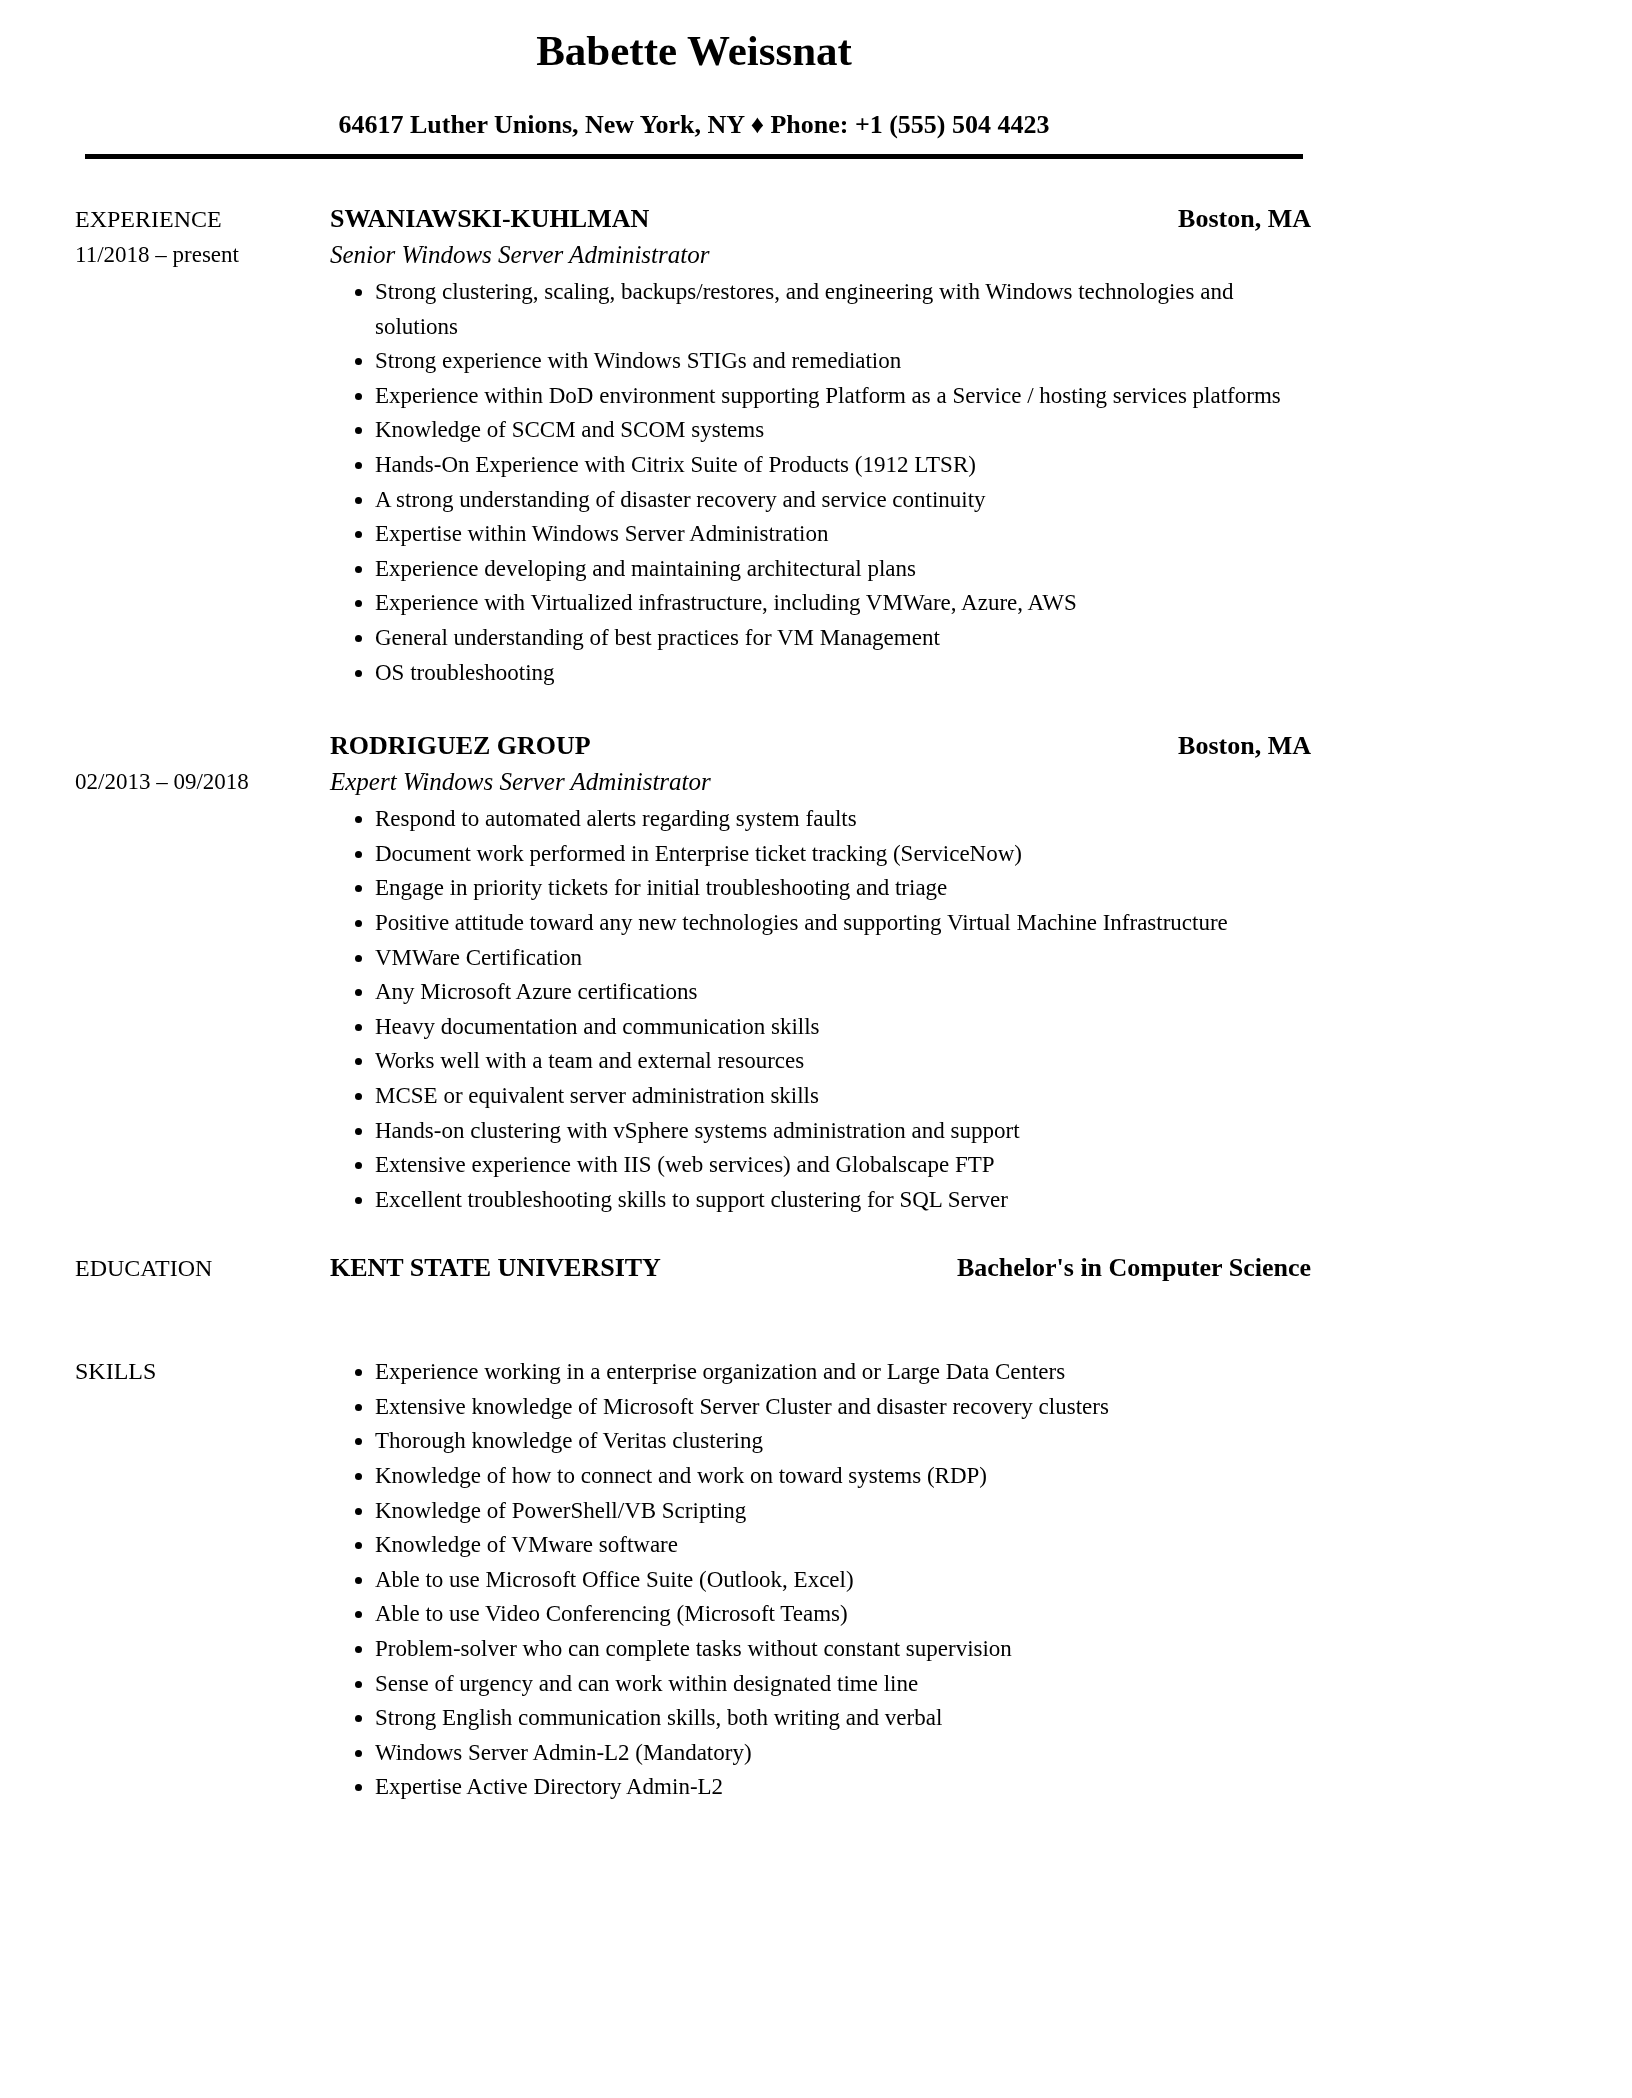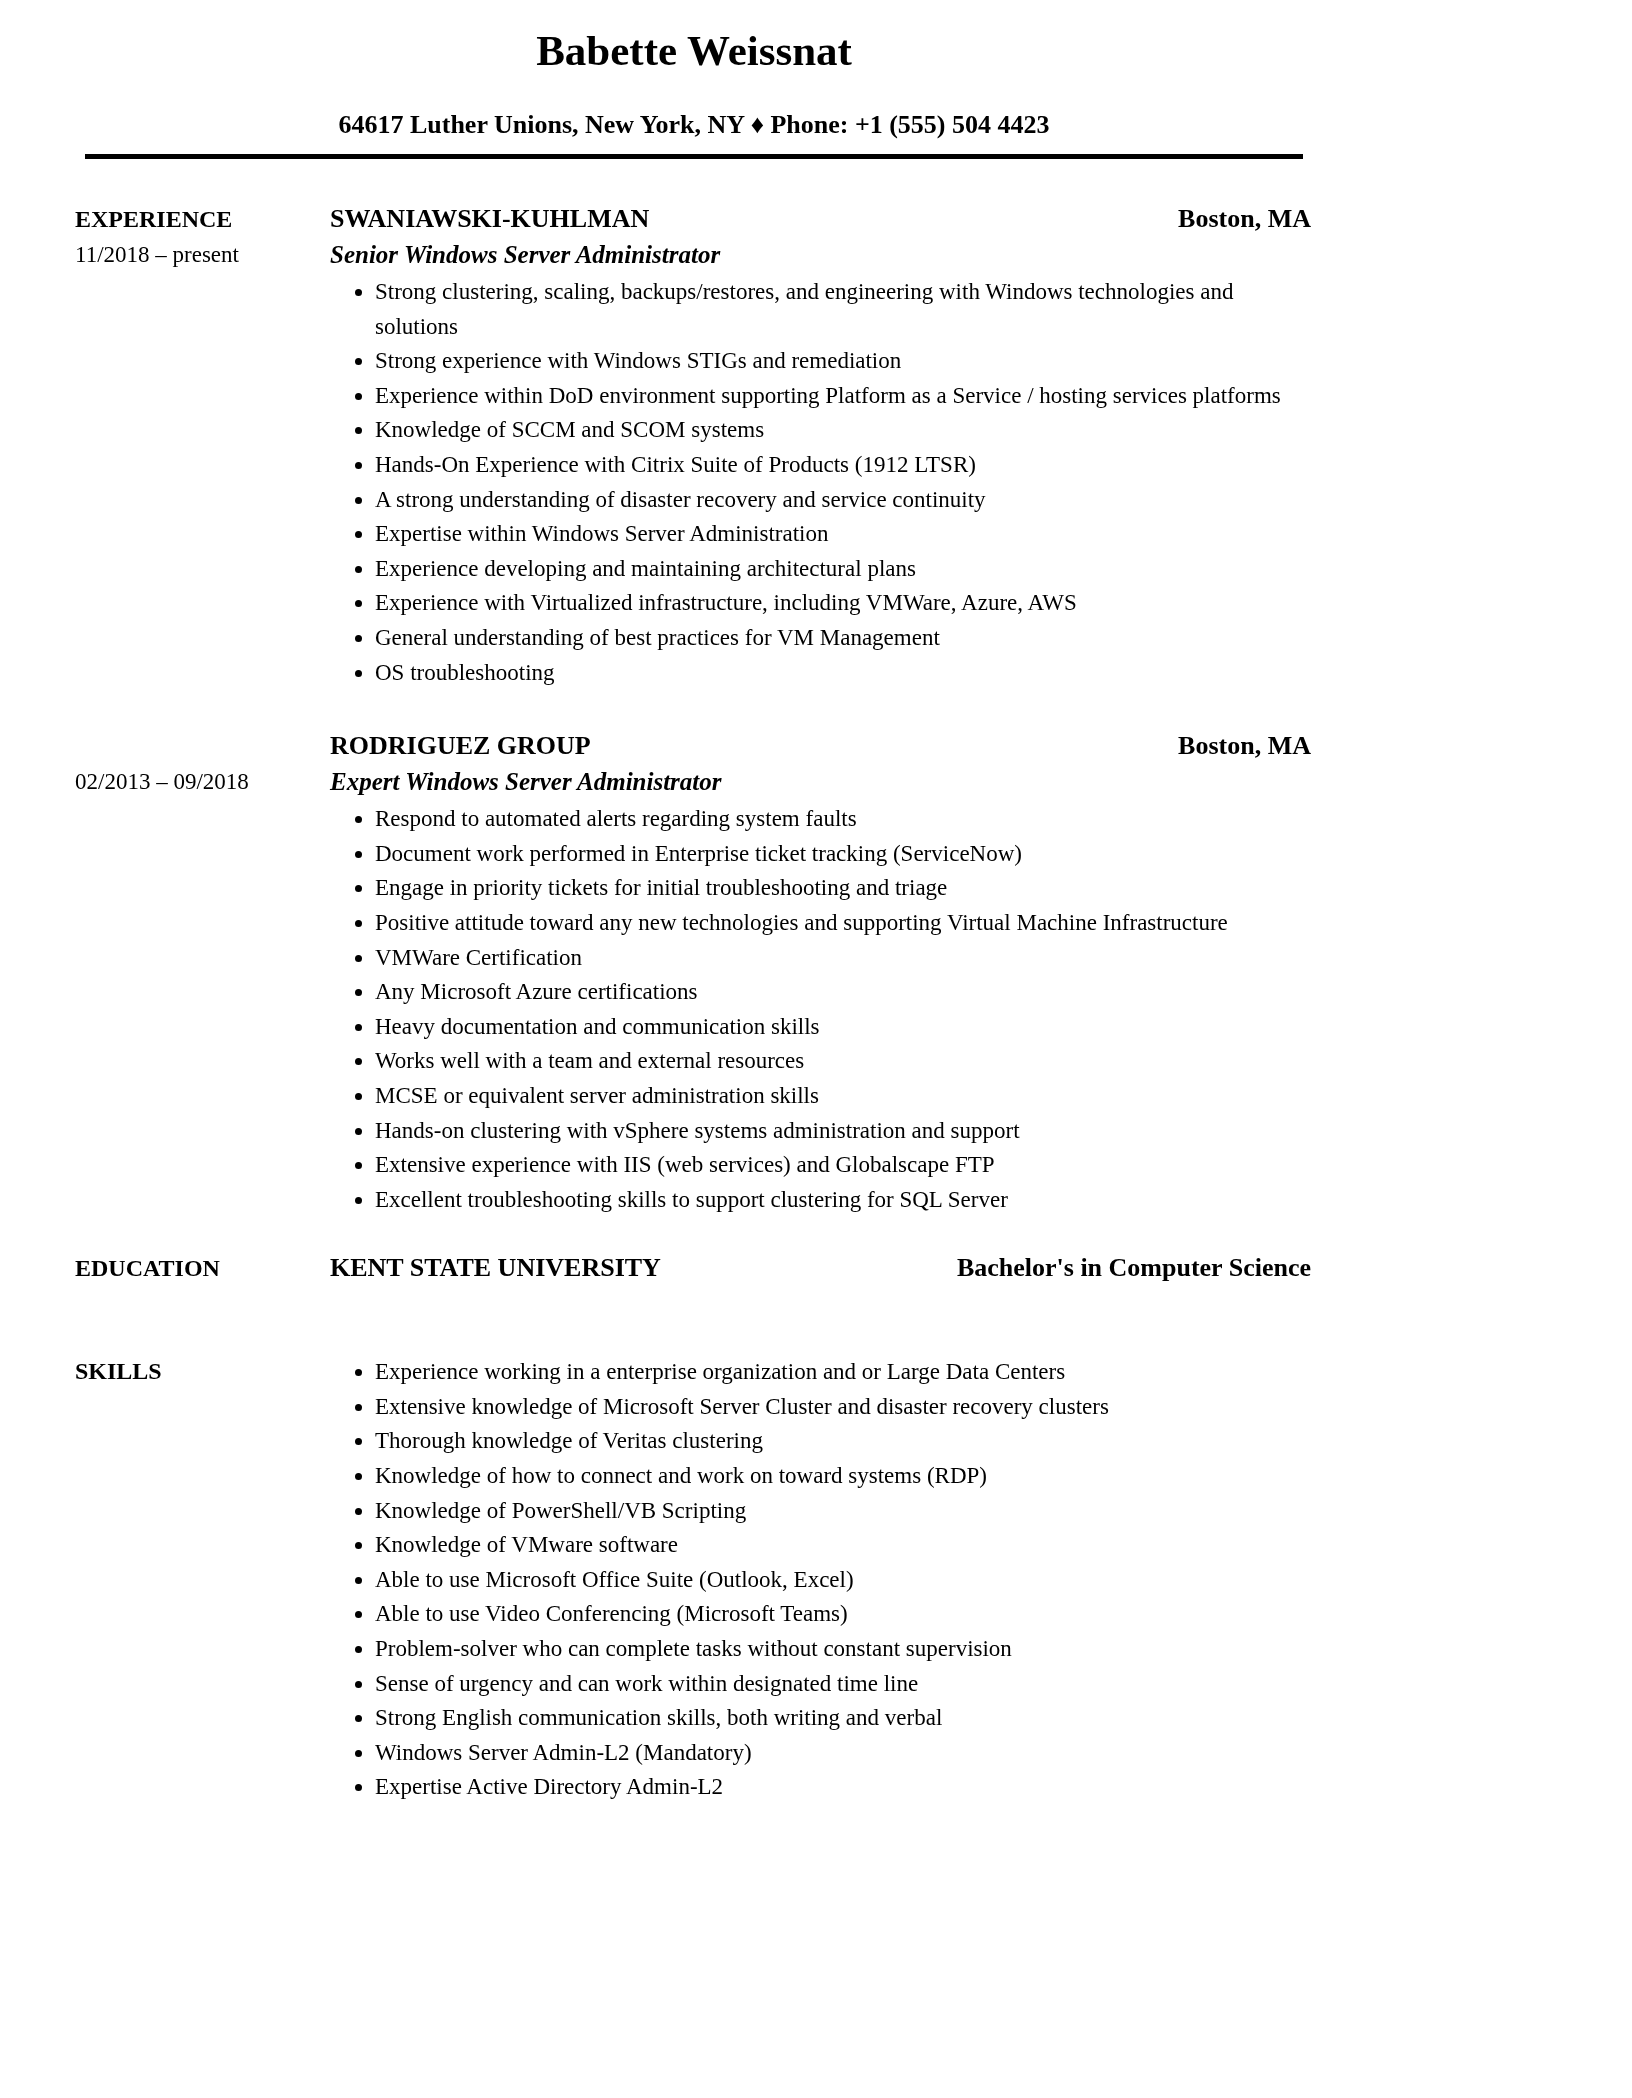--- a/index.html
+++ b/index.html
@@ -33,39 +33,39 @@
     background: #000000;
   }
   .content {
     padding: 0 77px 0 75px;
   }
   .row { display: flex; align-items: flex-start; }
   .leftcol { width: 255px; flex-shrink: 0; }
   .rightcol { flex: 1; min-width: 0; }
   .section-label {
     font-size: 24px;
-    font-weight: bold;
+    font-weight: normal;
     line-height: 36px;
   }
   .dates {
     font-size: 23px;
     line-height: 36px;
   }
   .spacer-line { height: 36px; }
   .head-line {
     display: flex;
     justify-content: space-between;
     align-items: baseline;
     line-height: 36px;
   }
   .company { font-size: 26px; font-weight: bold; }
   .location { font-size: 26px; font-weight: bold; text-align: right; }
   .job-title {
     font-size: 25px;
-    font-weight: bold;
+    font-weight: normal;
     font-style: italic;
     line-height: 36px;
   }
   ul.bullets {
     margin: 2px 0 0 0;
     padding-left: 45px;
     list-style: disc outside;
   }
   ul.bullets li {
     font-size: 23px;

